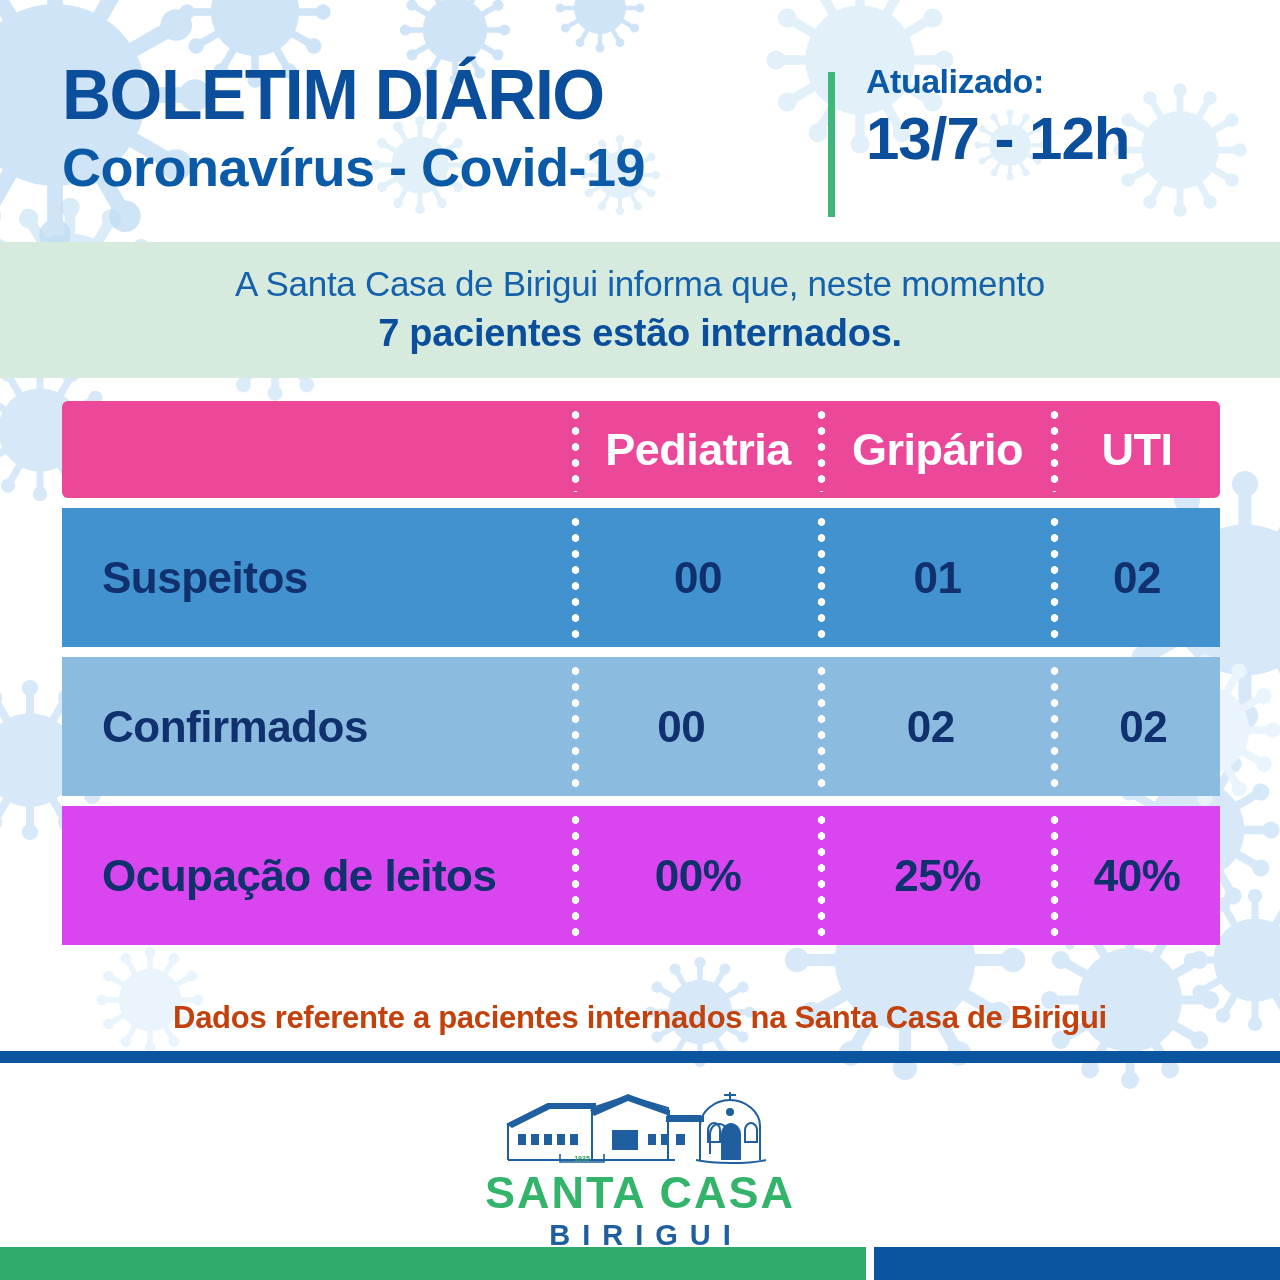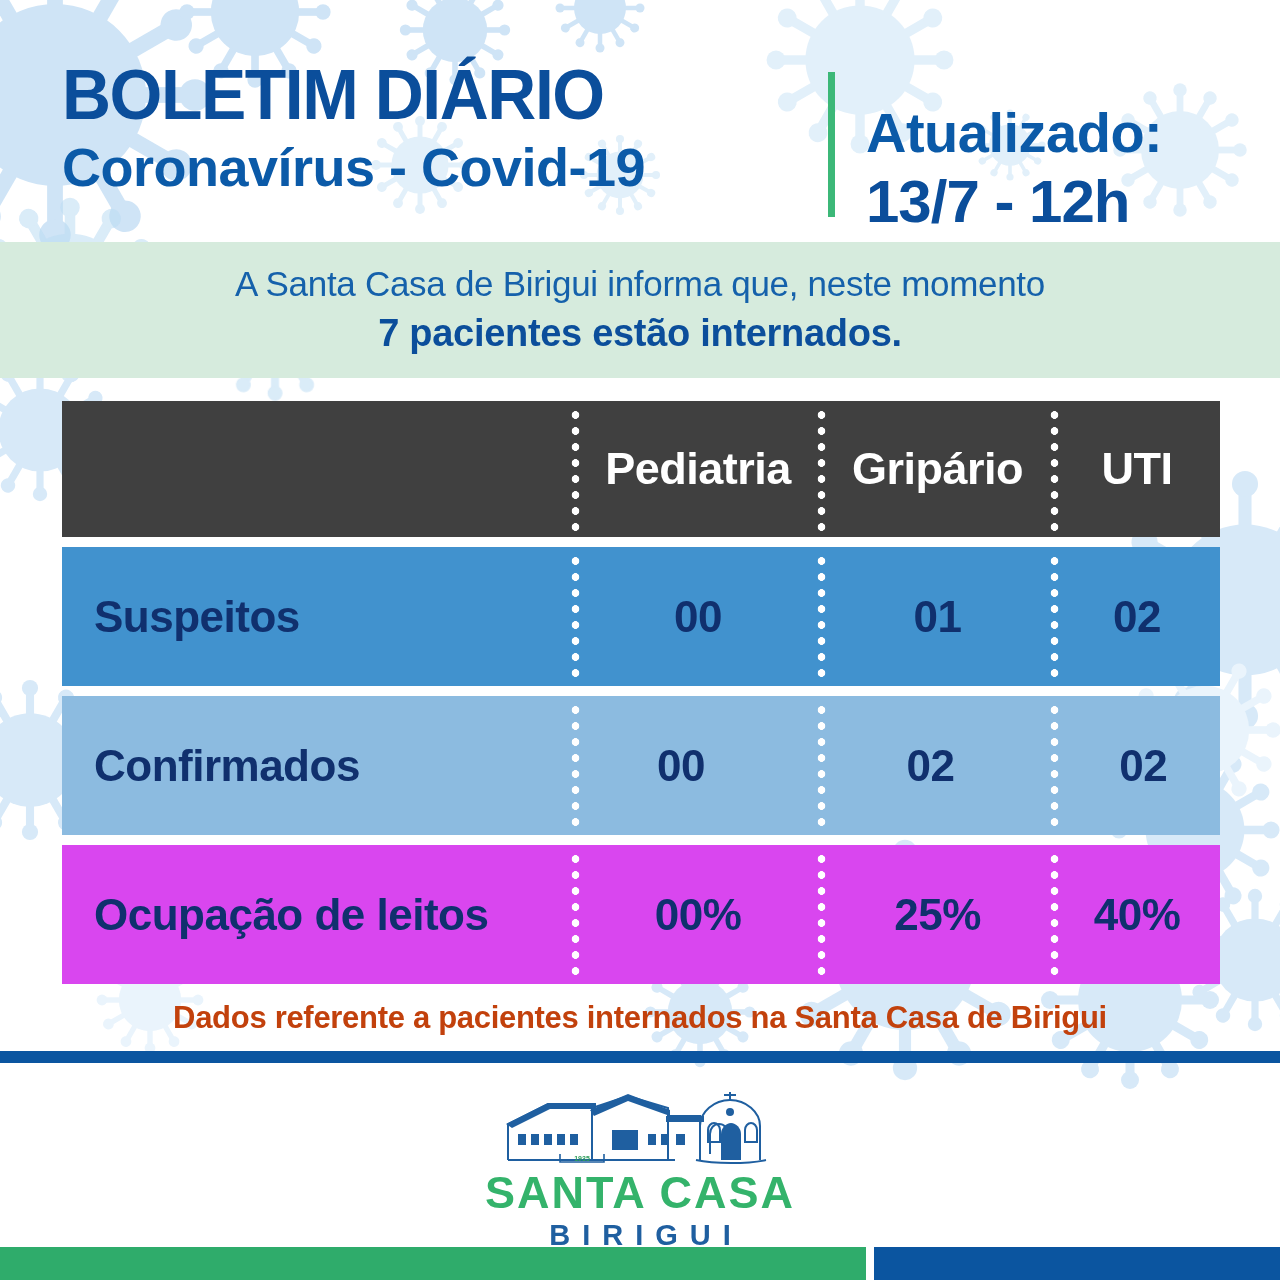--- a/index.html
+++ b/index.html
@@ -78,27 +78,26 @@
     background: #3cb878;
     z-index: 4;
   }
   .header-right {
     position: absolute;
     left: 866px;
     top: 64px;
     width: 400px;
   }
   .updated-label {
-    font-size: 56px;
+    font-size: 34px;
     font-weight: bold;
     color: #0b5aa8;
     line-height: 1.05;
     letter-spacing: -0.5px;
     white-space: nowrap;
-    margin-top: 40px;
   }
   .updated-value {
     font-size: 60px;
     font-weight: bold;
     color: #0b4e9b;
     line-height: 1.1;
     margin-top: 6px;
     letter-spacing: -1px;
     white-space: nowrap;
   }
@@ -143,30 +142,30 @@
     z-index: 3;
   }
   .trow {
     display: flex;
     width: 100%;
     position: relative;
     margin-bottom: 10px;
   }
   .trow:last-child { margin-bottom: 0; }
 
-  .head-row { height: 136px; background: #404040; }
+  .head-row { height: 97px; background: #ec4899; border-radius: 6px; }
   .row-susp { height: 139px; background: #4192ce; }
   .row-conf { height: 139px; background: #8cbbe0; gap: 28px; }
   .row-ocup { height: 139px; background: #d946ef; }
 
   .cell-label {
     width: 513px;
     display: flex;
     align-items: center;
-    padding-left: 32px;
+    padding-left: 40px;
     box-sizing: border-box;
   }
   .cell-val {
     display: flex;
     align-items: center;
     justify-content: center;
     box-sizing: border-box;
   }
   .col-ped { width: 246px; }
   .col-gri { width: 233px; }

